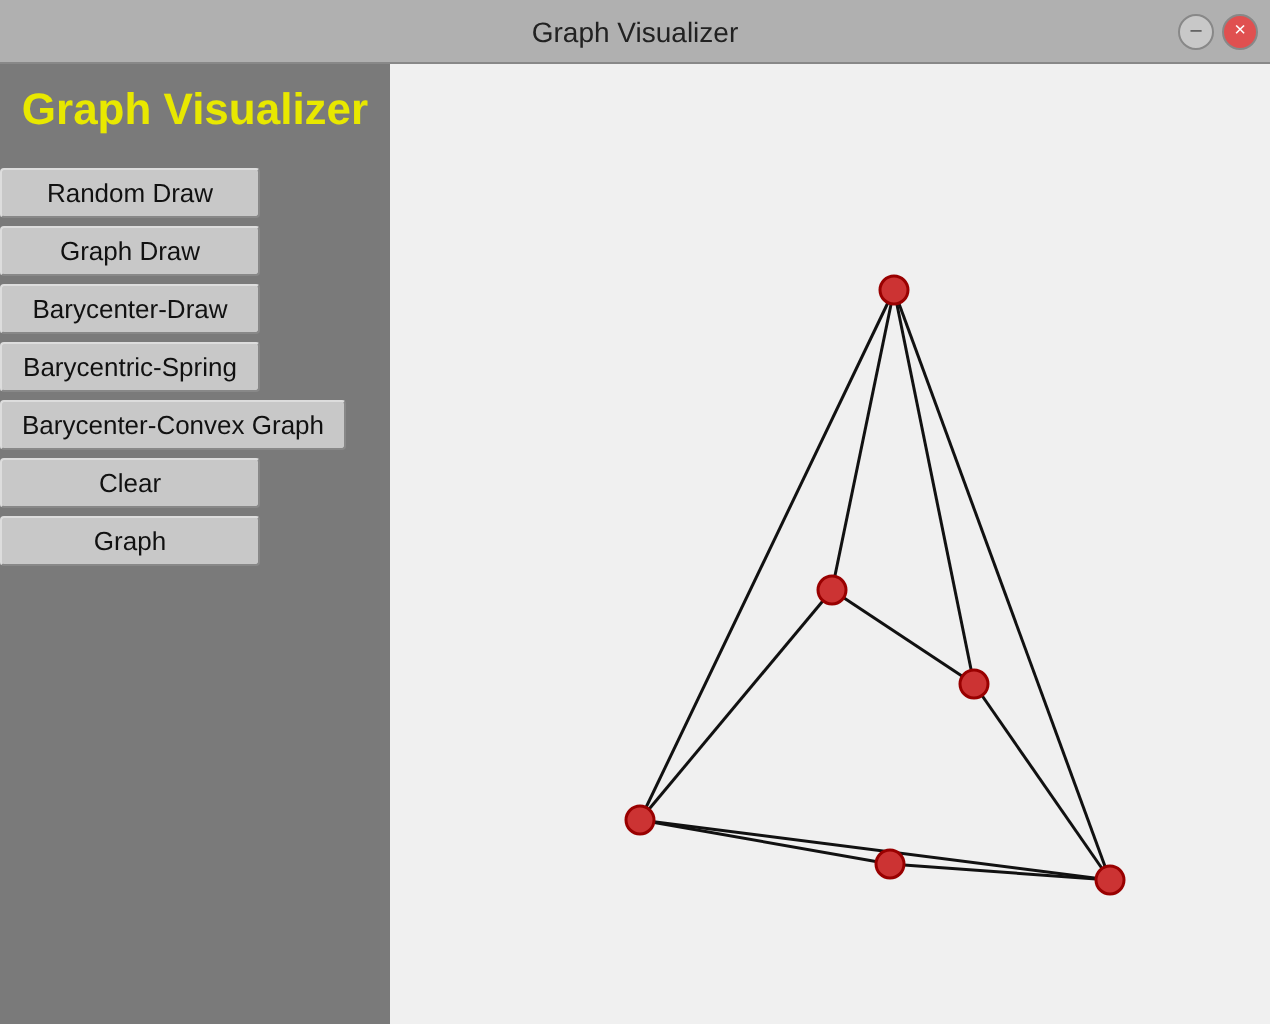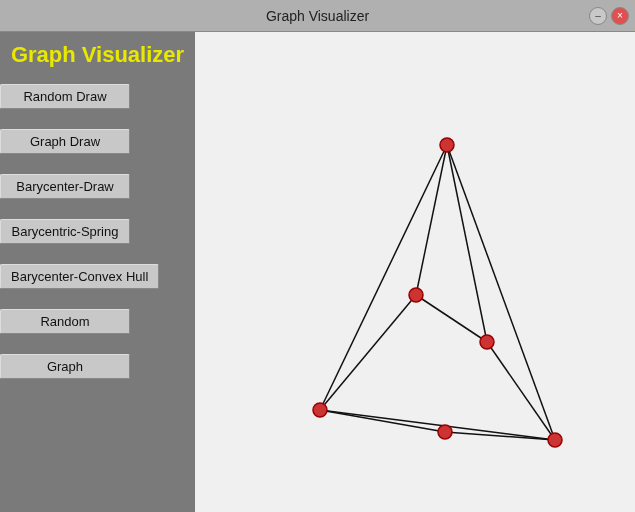--- a/index.html
+++ b/index.html
@@ -69,21 +69,21 @@
       text-align: center;
     }
     .sidebar-btn {
       background: #c8c8c8;
       border: 1px solid #888;
       border-top-color: #ddd;
       border-left-color: #ddd;
       color: #111;
       font-size: 13px;
       padding: 4px 10px;
-      margin-bottom: 20px;
+      margin-bottom: 4px;
       cursor: pointer;
       min-width: 130px;
       text-align: center;
       border-radius: 2px;
     }
     .canvas-area {
       flex: 1;
       background: #f0f0f0;
       position: relative;
       overflow: hidden;
@@ -102,21 +102,21 @@
   <span class="titlebar-title">Graph Visualizer</span>
   <div class="titlebar-controls">
     <div class="titlebar-btn">–</div>
     <div class="titlebar-btn close">×</div>
   </div>
 </div>
 
 <div class="main-layout">
   <div class="sidebar">
     <div class="sidebar-title">Graph Visualizer</div>
-    <div id="sidebar-buttons"><button class="sidebar-btn">Random Draw</button><button class="sidebar-btn">Graph Draw</button><button class="sidebar-btn">Barycenter-Draw</button><button class="sidebar-btn">Barycentric-Spring</button><button class="sidebar-btn">Barycenter-Convex Hull</button><button class="sidebar-btn">Random</button><button class="sidebar-btn">Graph</button></div>
+    <div id="sidebar-buttons"><button class="sidebar-btn">Random Draw</button><button class="sidebar-btn">Graph Draw</button><button class="sidebar-btn">Barycenter-Draw</button><button class="sidebar-btn">Barycentric-Spring</button><button class="sidebar-btn">Barycenter-Convex Graph</button><button class="sidebar-btn">Clear</button><button class="sidebar-btn">Graph</button></div>
   </div>
   <div class="canvas-area">
     <svg class="graph-svg" id="graph-svg">
         <line x1="252" y1="113" x2="221" y2="263" stroke="#111111" stroke-width="1.5"></line>
         <line x1="252" y1="113" x2="292" y2="310" stroke="#111111" stroke-width="1.5"></line>
         <line x1="252" y1="113" x2="125" y2="378" stroke="#111111" stroke-width="1.5"></line>
         <line x1="252" y1="113" x2="360" y2="408" stroke="#111111" stroke-width="1.5"></line>
         <line x1="221" y1="263" x2="125" y2="378" stroke="#111111" stroke-width="1.5"></line>
         <line x1="221" y1="263" x2="292" y2="310" stroke="#111111" stroke-width="1.5"></line>
         <line x1="292" y1="310" x2="360" y2="408" stroke="#111111" stroke-width="1.5"></line>

